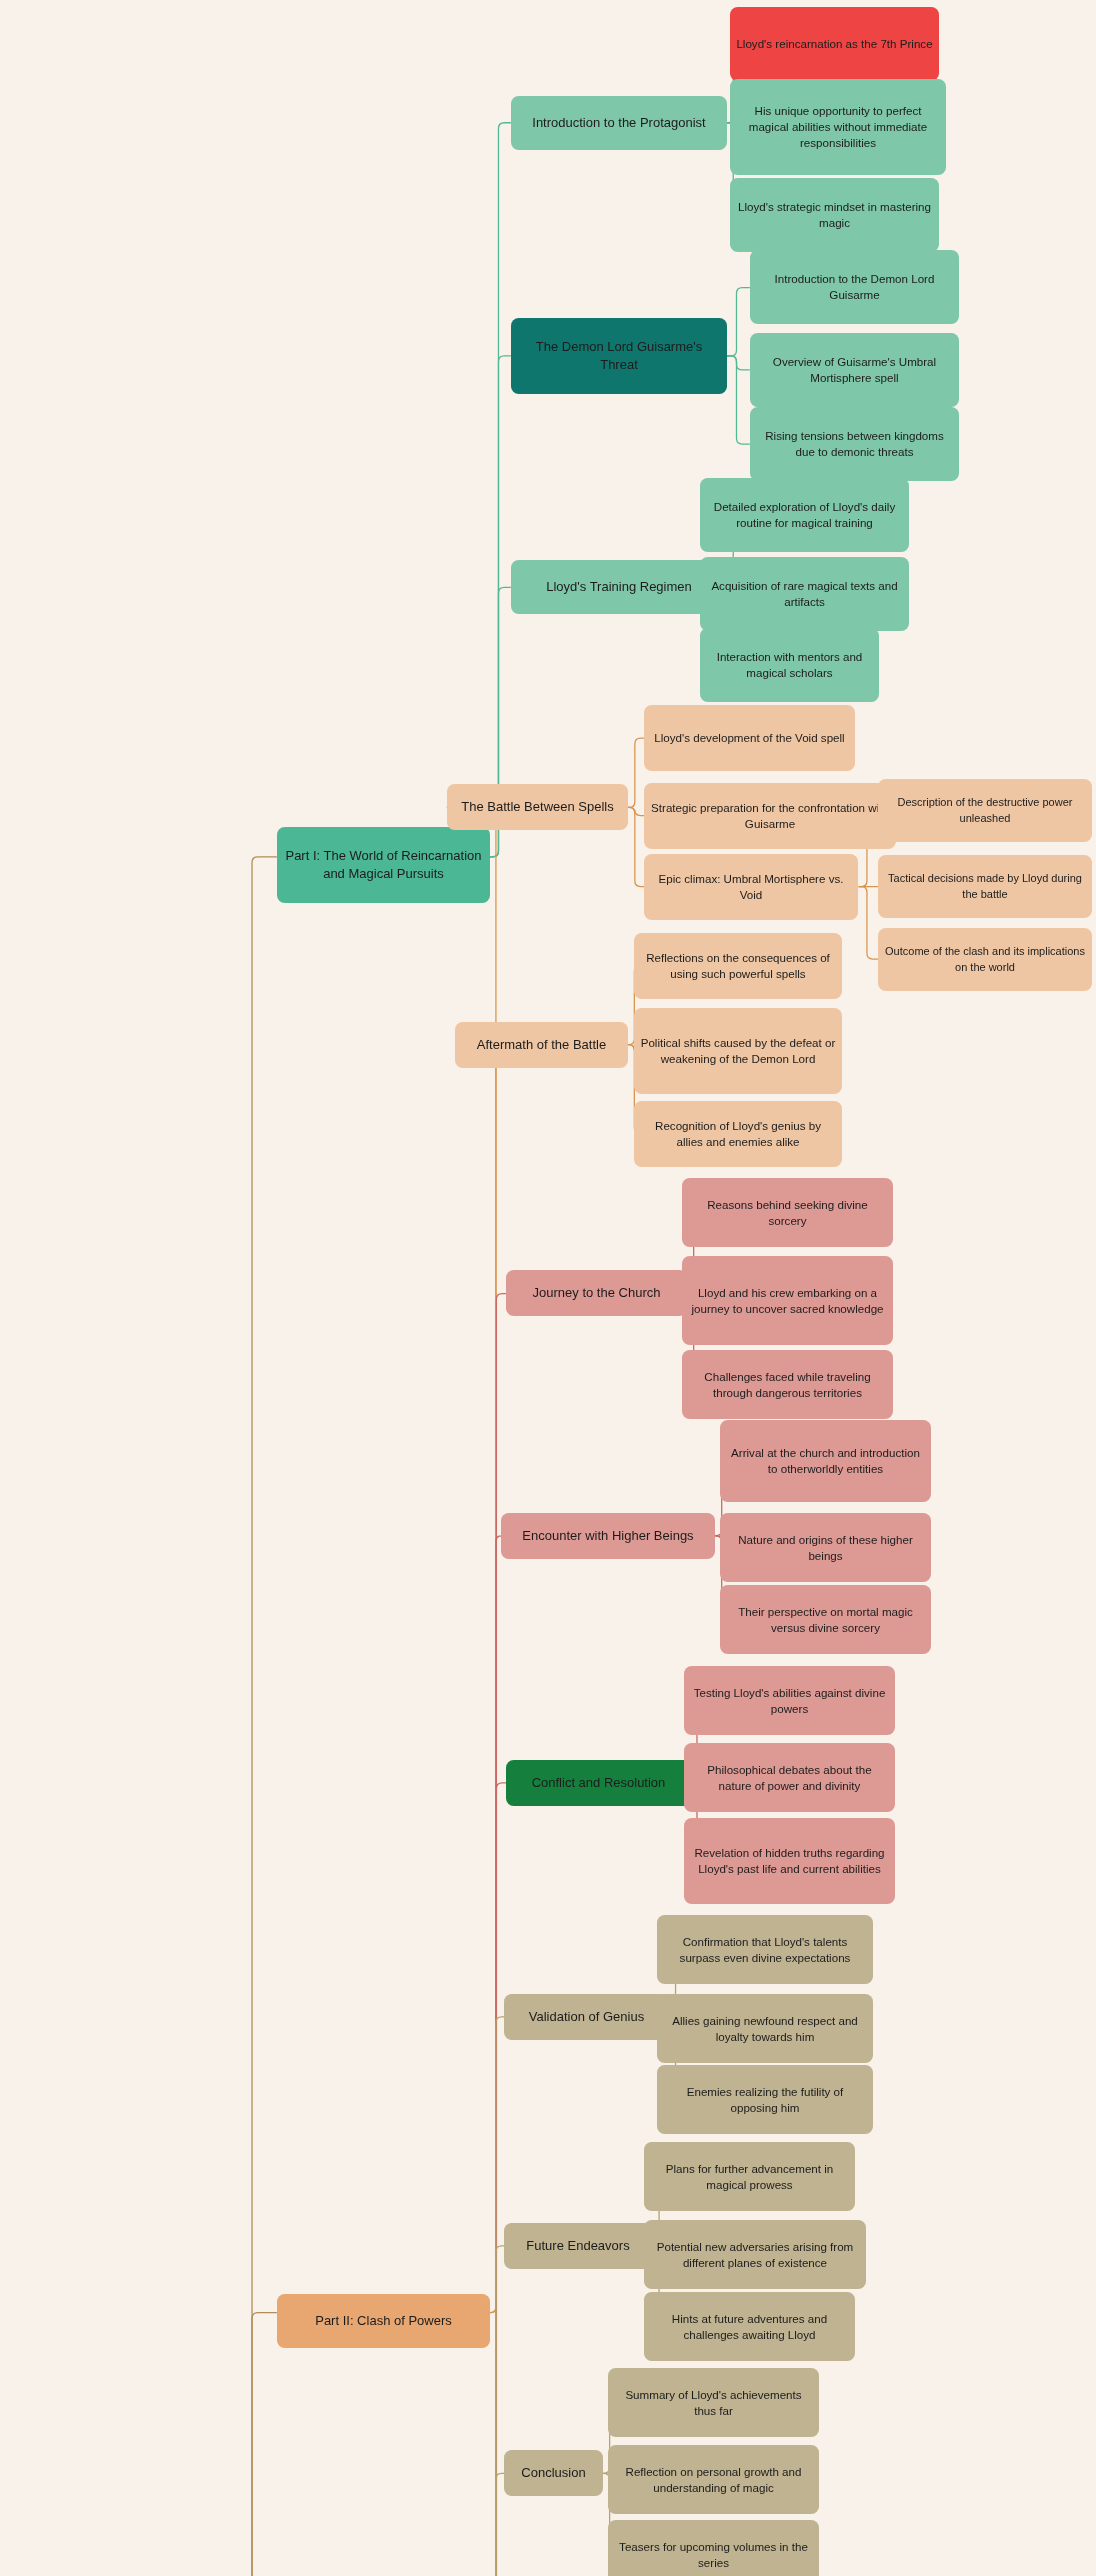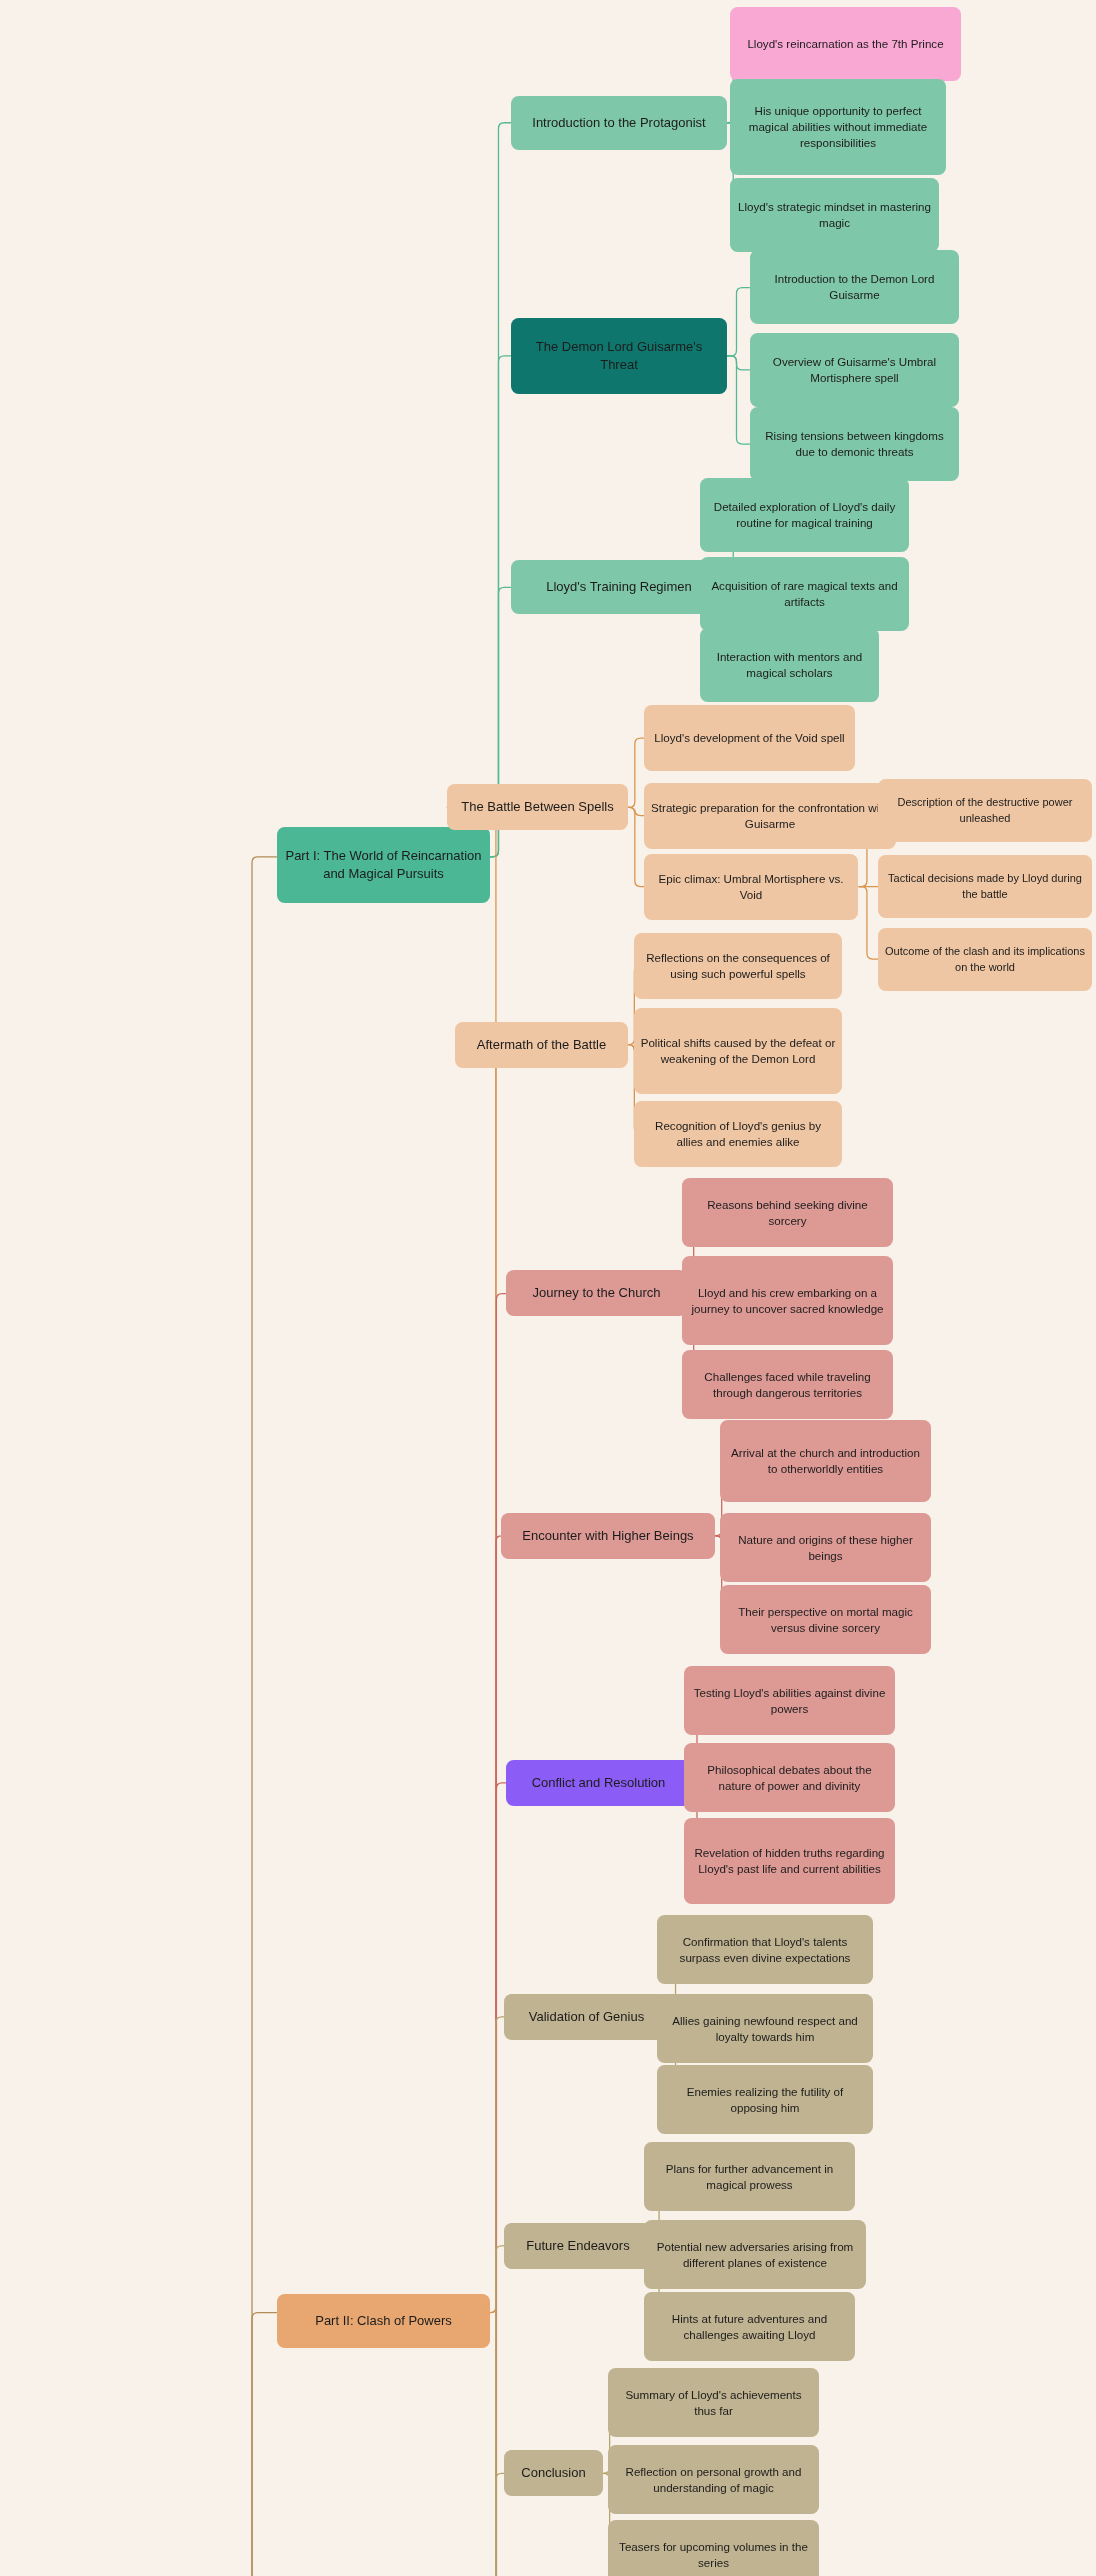--- a/index.html
+++ b/index.html
@@ -80,21 +80,21 @@
       <path d="M 1013.76 3489.2759375 L 1014.76 3489.2759375 Q 1023.76 3489.2759375 1023.76 3498.2759375 L 1023.76 3493.0778125 Q 1023.76 3502.0778125 1032.76 3502.0778125 L 1000.96 3502.0778125" fill="none" stroke="#B5A469" stroke-width="2"></path>
       <path d="M 1013.76 3489.2759375 L 1014.76 3489.2759375 Q 1023.76 3489.2759375 1023.76 3498.2759375 L 1023.76 3605.7178125 Q 1023.76 3614.7178125 1032.76 3614.7178125 L 1000.96 3614.7178125" fill="none" stroke="#B5A469" stroke-width="2"></path>
       <path d="M 760.3199999999999 8561.914375 L 761.3199999999999 8561.914375 Q 770.3199999999999 8561.914375 770.3199999999999 8552.914375 L 770.3199999999999 3851.5559375000003 Q 770.3199999999999 3842.5559375000003 779.3199999999999 3842.5559375000003 L 783.36 3842.5559375000003" fill="none" stroke="#B5A469" stroke-width="2"></path>
       <path d="M 936.96 3842.5559375000003 L 937.96 3842.5559375000003 Q 946.96 3842.5559375000003 946.96 3833.5559375000003 L 946.96 3741.4778125000003 Q 946.96 3732.4778125000003 955.96 3732.4778125000003 L 944.64 3732.4778125000003" fill="none" stroke="#B5A469" stroke-width="2"></path>
       <path d="M 936.96 3842.5559375000003 L 937.96 3842.5559375000003 Q 946.96 3842.5559375000003 946.96 3851.5559375000003 L 946.96 3843.7978125 Q 946.96 3852.7978125 955.96 3852.7978125 L 944.64 3852.7978125" fill="none" stroke="#B5A469" stroke-width="2"></path>
       <path d="M 936.96 3842.5559375000003 L 937.96 3842.5559375000003 Q 946.96 3842.5559375000003 946.96 3851.5559375000003 L 946.96 3958.9978125000002 Q 946.96 3967.9978125000002 955.96 3967.9978125000002 L 944.64 3967.9978125000002" fill="none" stroke="#B5A469" stroke-width="2"></path>
     </svg>
   <div id="node-layer">
       <div class="node lvl2" style="left: 277px; top: 819px; width: 213px; min-height: 76px; background: rgb(76, 183, 149);">Part I: The World of Reincarnation and Magical Pursuits</div>
       <div class="node lvl3" style="left: 511px; top: 96px; width: 216px; min-height: 54px; background: rgb(127, 199, 169);">Introduction to the Protagonist</div>
-      <div class="node lvl4" style="left: 730px; top: 6.6px; width: 231px; min-height: 74px; background: #f9a8d4;">Lloyd's reincarnation as the 7th Prince</div>
+      <div class="node lvl4" style="left: 730px; top: 6.6px; width: 209px; min-height: 74px; background: #ef4444;">Lloyd's reincarnation as the 7th Prince</div>
       <div class="node lvl4" style="left: 730px; top: 79px; width: 216px; min-height: 96px; background: rgb(127, 199, 169);">His unique opportunity to perfect magical abilities without immediate responsibilities</div>
       <div class="node lvl4" style="left: 730px; top: 178px; width: 209px; min-height: 74px; background: rgb(127, 199, 169);">Lloyd's strategic mindset in mastering magic</div>
       <div class="node lvl3" style="left: 511px; top: 318px; width: 216px; min-height: 76px; background: #0f766e;">The Demon Lord Guisarme's Threat</div>
       <div class="node lvl4" style="left: 750px; top: 250px; width: 209px; min-height: 74px; background: rgb(127, 199, 169);">Introduction to the Demon Lord Guisarme</div>
       <div class="node lvl4" style="left: 750px; top: 333px; width: 209px; min-height: 74px; background: rgb(127, 199, 169);">Overview of Guisarme's Umbral Mortisphere spell</div>
       <div class="node lvl4" style="left: 750px; top: 407px; width: 209px; min-height: 74px; background: rgb(127, 199, 169);">Rising tensions between kingdoms due to demonic threats</div>
       <div class="node lvl3" style="left: 511px; top: 560px; width: 216px; min-height: 54px; background: rgb(127, 199, 169);">Lloyd's Training Regimen</div>
       <div class="node lvl4" style="left: 700px; top: 478px; width: 209px; min-height: 74px; background: rgb(127, 199, 169);">Detailed exploration of Lloyd's daily routine for magical training</div>
       <div class="node lvl4" style="left: 700px; top: 557px; width: 209px; min-height: 74px; background: rgb(127, 199, 169);">Acquisition of rare magical texts and artifacts</div>
       <div class="node lvl4" style="left: 700px; top: 628px; width: 179px; min-height: 74px; background: rgb(127, 199, 169);">Interaction with mentors and magical scholars</div>
@@ -111,21 +111,21 @@
       <div class="node lvl4" style="left: 634px; top: 1008px; width: 208px; min-height: 86px; background: rgb(239, 198, 163);">Political shifts caused by the defeat or weakening of the Demon Lord</div>
       <div class="node lvl4" style="left: 634px; top: 1101px; width: 208px; min-height: 66px; background: rgb(239, 198, 163);">Recognition of Lloyd's genius by allies and enemies alike</div>
       <div class="node lvl3" style="left: 506px; top: 1270px; width: 181px; min-height: 46px; background: rgb(221, 154, 149);">Journey to the Church</div>
       <div class="node lvl4" style="left: 682px; top: 1178px; width: 211px; min-height: 69px; background: rgb(221, 154, 149);">Reasons behind seeking divine sorcery</div>
       <div class="node lvl4" style="left: 682px; top: 1256px; width: 211px; min-height: 89px; background: rgb(221, 154, 149);">Lloyd and his crew embarking on a journey to uncover sacred knowledge</div>
       <div class="node lvl4" style="left: 682px; top: 1350px; width: 211px; min-height: 69px; background: rgb(221, 154, 149);">Challenges faced while traveling through dangerous territories</div>
       <div class="node lvl3" style="left: 501px; top: 1513px; width: 214px; min-height: 46px; background: rgb(221, 154, 149);">Encounter with Higher Beings</div>
       <div class="node lvl4" style="left: 720px; top: 1420px; width: 211px; min-height: 82px; background: rgb(221, 154, 149);">Arrival at the church and introduction to otherworldly entities</div>
       <div class="node lvl4" style="left: 720px; top: 1513px; width: 211px; min-height: 69px; background: rgb(221, 154, 149);">Nature and origins of these higher beings</div>
       <div class="node lvl4" style="left: 720px; top: 1585px; width: 211px; min-height: 69px; background: rgb(221, 154, 149);">Their perspective on mortal magic versus divine sorcery</div>
-      <div class="node lvl3" style="left: 506px; top: 1760px; width: 185px; min-height: 46px; background: #8b5cf6; text-align: center;">Conflict and Resolution</div>
+      <div class="node lvl3" style="left: 506px; top: 1760px; width: 185px; min-height: 46px; background: #15803d; text-align: center;">Conflict and Resolution</div>
       <div class="node lvl4" style="left: 684px; top: 1666px; width: 211px; min-height: 69px; background: rgb(221, 154, 149);">Testing Lloyd's abilities against divine powers</div>
       <div class="node lvl4" style="left: 684px; top: 1743px; width: 211px; min-height: 69px; background: rgb(221, 154, 149);">Philosophical debates about the nature of power and divinity</div>
       <div class="node lvl4" style="left: 684px; top: 1818px; width: 211px; min-height: 86px; background: rgb(221, 154, 149);">Revelation of hidden truths regarding Lloyd's past life and current abilities</div>
       <div class="node lvl3" style="left: 504px; top: 1994px; width: 165px; min-height: 46px; background: rgb(191, 179, 145);">Validation of Genius</div>
       <div class="node lvl4" style="left: 657px; top: 1915px; width: 216px; min-height: 69px; background: rgb(191, 179, 145);">Confirmation that Lloyd's talents surpass even divine expectations</div>
       <div class="node lvl4" style="left: 657px; top: 1994px; width: 216px; min-height: 69px; background: rgb(191, 179, 145);">Allies gaining newfound respect and loyalty towards him</div>
       <div class="node lvl4" style="left: 657px; top: 2065px; width: 216px; min-height: 69px; background: rgb(191, 179, 145);">Enemies realizing the futility of opposing him</div>
       <div class="node lvl3" style="left: 504px; top: 2223px; width: 148px; min-height: 46px; background: rgb(191, 179, 145);">Future Endeavors</div>
       <div class="node lvl4" style="left: 644px; top: 2142px; width: 211px; min-height: 69px; background: rgb(191, 179, 145);">Plans for further advancement in magical prowess</div>
       <div class="node lvl4" style="left: 644px; top: 2220px; width: 222px; min-height: 69px; background: rgb(191, 179, 145);">Potential new adversaries arising from different planes of existence</div>

